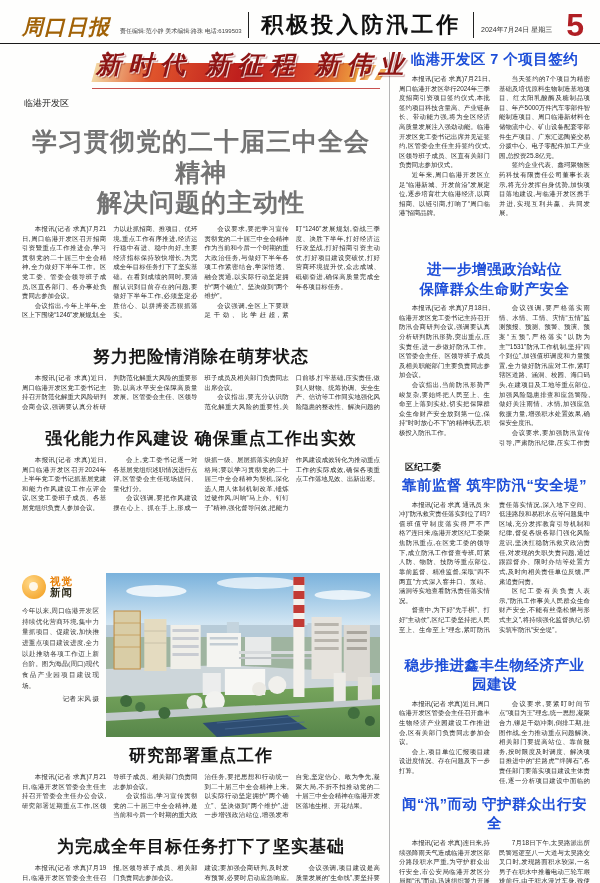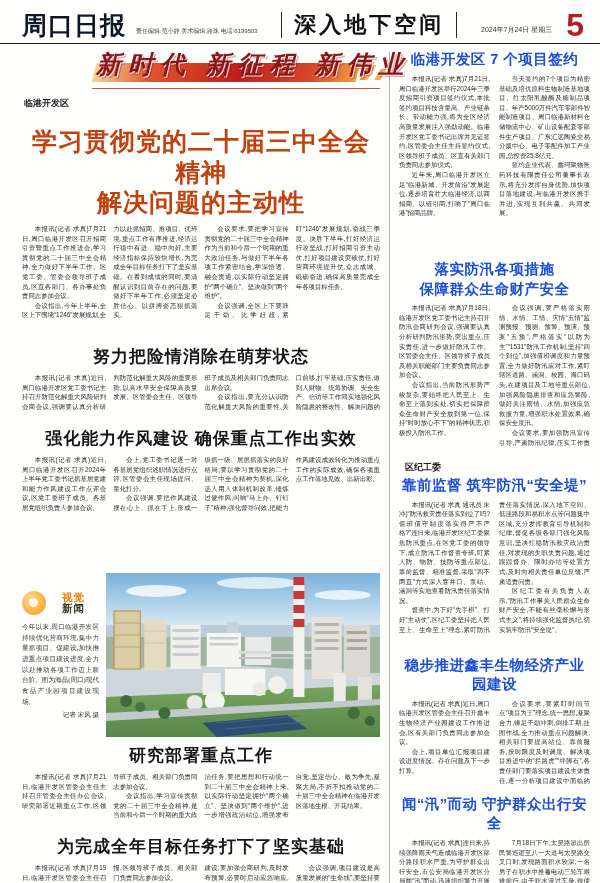--- a/index.html
+++ b/index.html
@@ -2,21 +2,21 @@
 <html><head>
 <meta charset="utf-8">
 <style>
   html,body{margin:0;padding:0;background:#e8e6e1;}
   .page{
     position:relative;width:600px;height:883px;margin:0 auto;background:#fefefd;
     font-family:"Liberation Sans",sans-serif;color:#222;overflow:hidden;box-sizing:border-box;
   }
   
   .header{display:flex;align-items:flex-end;padding:12px 16px 5px 22px;border-bottom:1.6px solid #1a1a1a;}
-  .logo{font-family:"Liberation Serif",serif;font-weight:bold;font-size:25px;color:#0f172a;letter-spacing:1px;line-height:1;}
+  .logo{font-family:"Liberation Serif",serif;font-weight:bold;font-style:italic;font-size:21px;color:#a16207;letter-spacing:1px;line-height:1;}
   .edit-info{font-size:6px;color:#444;margin-left:10px;margin-bottom:2px;white-space:nowrap;}
   .section-title-wrap{margin:0 auto;display:flex;align-items:center;}
   .section-title{font-size:22px;font-weight:900;letter-spacing:3px;color:#111;padding:0 12px;border-left:1.5px solid #222;border-right:1.5px solid #222;line-height:1.2;}
   .date{font-size:7px;color:#333;margin-bottom:3px;white-space:nowrap;}
   .page-num{font-size:32px;color:#b01f24;font-weight:bold;line-height:.8;margin-left:14px;font-family:"Liberation Sans",sans-serif;}
   
   .content{display:flex;padding:4px 10px 0 22px;box-sizing:border-box;}
   .left-col{width:358px;flex:0 0 358px;}
   .v-divider{width:1px;background:#b5b5b5;margin:4px 9px 0 9px;}
   .right-col{flex:1;min-width:0;}
@@ -24,22 +24,22 @@
   .banner{position:relative;height:42px;margin:2px 0 0 0;}
   .banner-band{position:absolute;left:72px;right:22px;top:13px;height:19px;
     background:linear-gradient(90deg,#f3d6a2,#e0542c 22%,#bf1f1d 55%,#d8452b 82%,#eda03e);
     transform:skewX(-15deg);}
   .banner-band:after{content:"";position:absolute;right:-14px;top:2px;width:8px;height:15px;background:linear-gradient(90deg,#e98436,#f6c27a);transform:skewX(-18deg);}
   .banner-band:before{content:"";position:absolute;right:-26px;top:6px;width:6px;height:11px;background:#f0a954;transform:skewX(-18deg);}
   .banner-text{position:absolute;left:74px;top:-2px;font-family:"Liberation Serif",serif;font-weight:bold;font-style:italic;
     font-size:25px;color:#8d1515;letter-spacing:7px;text-shadow:1px 1px 0 rgba(255,255,255,.85),2px 2px 1px rgba(120,20,20,.4);white-space:nowrap;}
   .banner-underline{position:absolute;left:70px;right:0;bottom:3px;height:1px;background:#c9504f;}
   
-  .kicker{font-size:9px;font-weight:bold;color:#222;margin:5px 0 16px 2px;}
-  .h1{ text-align:center;font-weight:900;font-size:25px;line-height:1.22;color:#c2410c;letter-spacing:1px;margin:2px 0 6px;}
+  .kicker{font-size:9px;font-weight:normal;color:#222;margin:5px 0 16px 2px;}
+  .h1{ text-align:center;font-weight:900;font-size:25px;line-height:1.22;color:#737373;letter-spacing:1px;margin:2px 0 6px;}
   .h2{ text-align:center;font-weight:900;font-size:17px;color:#161616;letter-spacing:1px;margin:7px 0 5px;}
   .h2r{text-align:center;font-weight:900;font-size:14.5px;color:#1d4ed8;letter-spacing:.5px;margin:2px 0 4px;line-height:1.35;}
   .body{font-size:6.4px;line-height:1.5;text-align:justify;color:#2b2b2b;overflow:hidden;}
   .body p{margin:0;text-indent:2em;}
   .cols4{column-count:4;column-gap:7px;}
   .cols2{column-count:2;column-gap:9px;}
   .h-main{height:114px;}
   .h-safety{height:47px;}
   .h-style{height:112px;}
   .h-deploy{height:56px;}
@@ -47,41 +47,41 @@
   .h-signing{height:180px;}
   .h-flood{height:150px;}
   .h-xinfeng{height:90px;}
   .h-jiwei{height:150px;}
   .h-traffic{height:92px;}
   .r-kicker{font-size:9px;font-weight:bold;margin:8px 0 1px 6px;}
   .rsec{margin-bottom:6px;}
   
   .photo-row{display:flex;margin:6px 0 2px;height:164px;}
   .photo-side{width:84px;flex:0 0 84px;padding-right:7px;box-sizing:border-box;display:flex;flex-direction:column;}
-  .badge{display:flex;align-items:center;gap:16px;margin:18px 0 7px;}
+  .badge{display:flex;align-items:center;gap:4px;margin:2px 0 7px;}
   .badge-circle{width:24px;height:24px;border-radius:50%;background:radial-gradient(circle at 35% 32%,#ffd887,#f29a18);position:relative;flex:0 0 24px;}
   .badge-circle:after{content:"";position:absolute;left:7px;top:7px;width:9px;height:9px;border-radius:50%;background:#fff;opacity:.85;}
   .badge-text{line-height:1.05;font-weight:bold;font-size:10.5px;}
   .badge-l1{color:#e8820c;letter-spacing:1px;}
   .badge-l2{color:#33301f;letter-spacing:1px;}
   .caption{font-family:"Liberation Serif",serif;font-size:6.6px;line-height:1.62;text-align:justify;color:#3a3a3a;}
   .credit{font-family:"Liberation Serif",serif;font-size:6.6px;text-align:right;color:#3a3a3a;margin-top:4px;}
   .photo-frame{flex:1;min-width:0;}
   .photo-frame svg{display:block;width:100%;height:100%;}
 </style>
 </head>
 <body>
 
 <div class="page">
 
   <div class="header">
     <div class="logo">周口日报</div>
     <div class="edit-info">责任编辑:范小静  美术编辑:路珠  电话:6199503</div>
     <div class="section-title-wrap">
-      <div class="section-title">深入地下空间</div>
+      <div class="section-title">积极投入防汛工作</div>
     </div>
     <div class="date">2024年7月24日 星期三</div>
     <div class="page-num">5</div>
   </div>
 
   <div class="content">
 
     <div class="left-col">
 
       <div class="banner">
@@ -241,21 +241,21 @@
         <div class="body cols2 h-signing">
             <p>本报讯(记者 求真)7月21日,周口临港开发区举行2024年三季度招商引资项目签约仪式,本批签约项目科技含量高、产业链条长、带动能力强,将为全区经济高质量发展注入强劲动能。临港开发区党工委书记出席并见证签约,区管委会主任主持签约仪式,区领导班子成员、区直有关部门负责同志参加仪式。</p>
             <p>近年来,周口临港开发区立足“临港新城、开发前沿”发展定位,逐步培育壮大临港经济,以商招商、以链引商,打响了“周口临港”招商品牌。</p>
             <p>当天签约的7个项目为精密基础及培优原料生物制造基地项目、红太阳乳酸酶及糖制品项目、年产5000万件汽车零部件智能制造项目、周口临港新材料仓储物流中心、矿山设备配套零部件生产项目、广东汇远陶瓷交易分拨中心、电子零配件加工产业园,总投资25.8亿元。</p>
             <p>签约企业代表、鑫珂聚物医药科技有限责任公司董事长表示,将充分发挥自身优势,加快项目落地建设,与临港开发区携手并进,实现互利共赢、共同发展。</p>
           </div>
       </div>
 
       <div class="rsec">
         <div class="h2r">
-          <div>落实防汛各项措施</div>
+          <div>进一步增强政治站位</div>
           <div>保障群众生命财产安全</div>
         </div>
         <div class="body cols2 h-flood">
             <p>本报讯(记者 求真)7月18日,临港开发区党工委书记主持召开防汛会商研判会议,强调要认真分析研判防汛形势,突出重点,压实责任,进一步做好防汛工作。区管委会主任、区领导班子成员及相关职能部门主要负责同志参加会议。</p>
             <p>会议指出,当前防汛形势严峻复杂,要始终把人民至上、生命至上落到实处,切实把保障群众生命财产安全放到第一位,保持“时时放心不下”的精神状态,积极投入防汛工作。</p>
             <p>会议强调,要严格落实雨情、水情、工情、灾情“五情”监测预报、预测、预警、预演、预案“五预”,严格落实“以防为主”“1531”防汛工作机制,坚持“四个到位”,加强值班调度和力量预置,全力做好防汛应对工作,紧盯辖区道路、涵洞、校园、海口码头,在建项目及工地等重点部位,加强风险隐患排查和应急警险,做好关注雨情、水情,加强应急救援力量,增强积水处置效果,确保安全度汛。</p>
             <p>会议要求,要加强防汛宣传引导,严肃防汛纪律,压实工作责任,以严要求实举措守护全区安全平稳度汛。</p>
           </div>
       </div>
 

